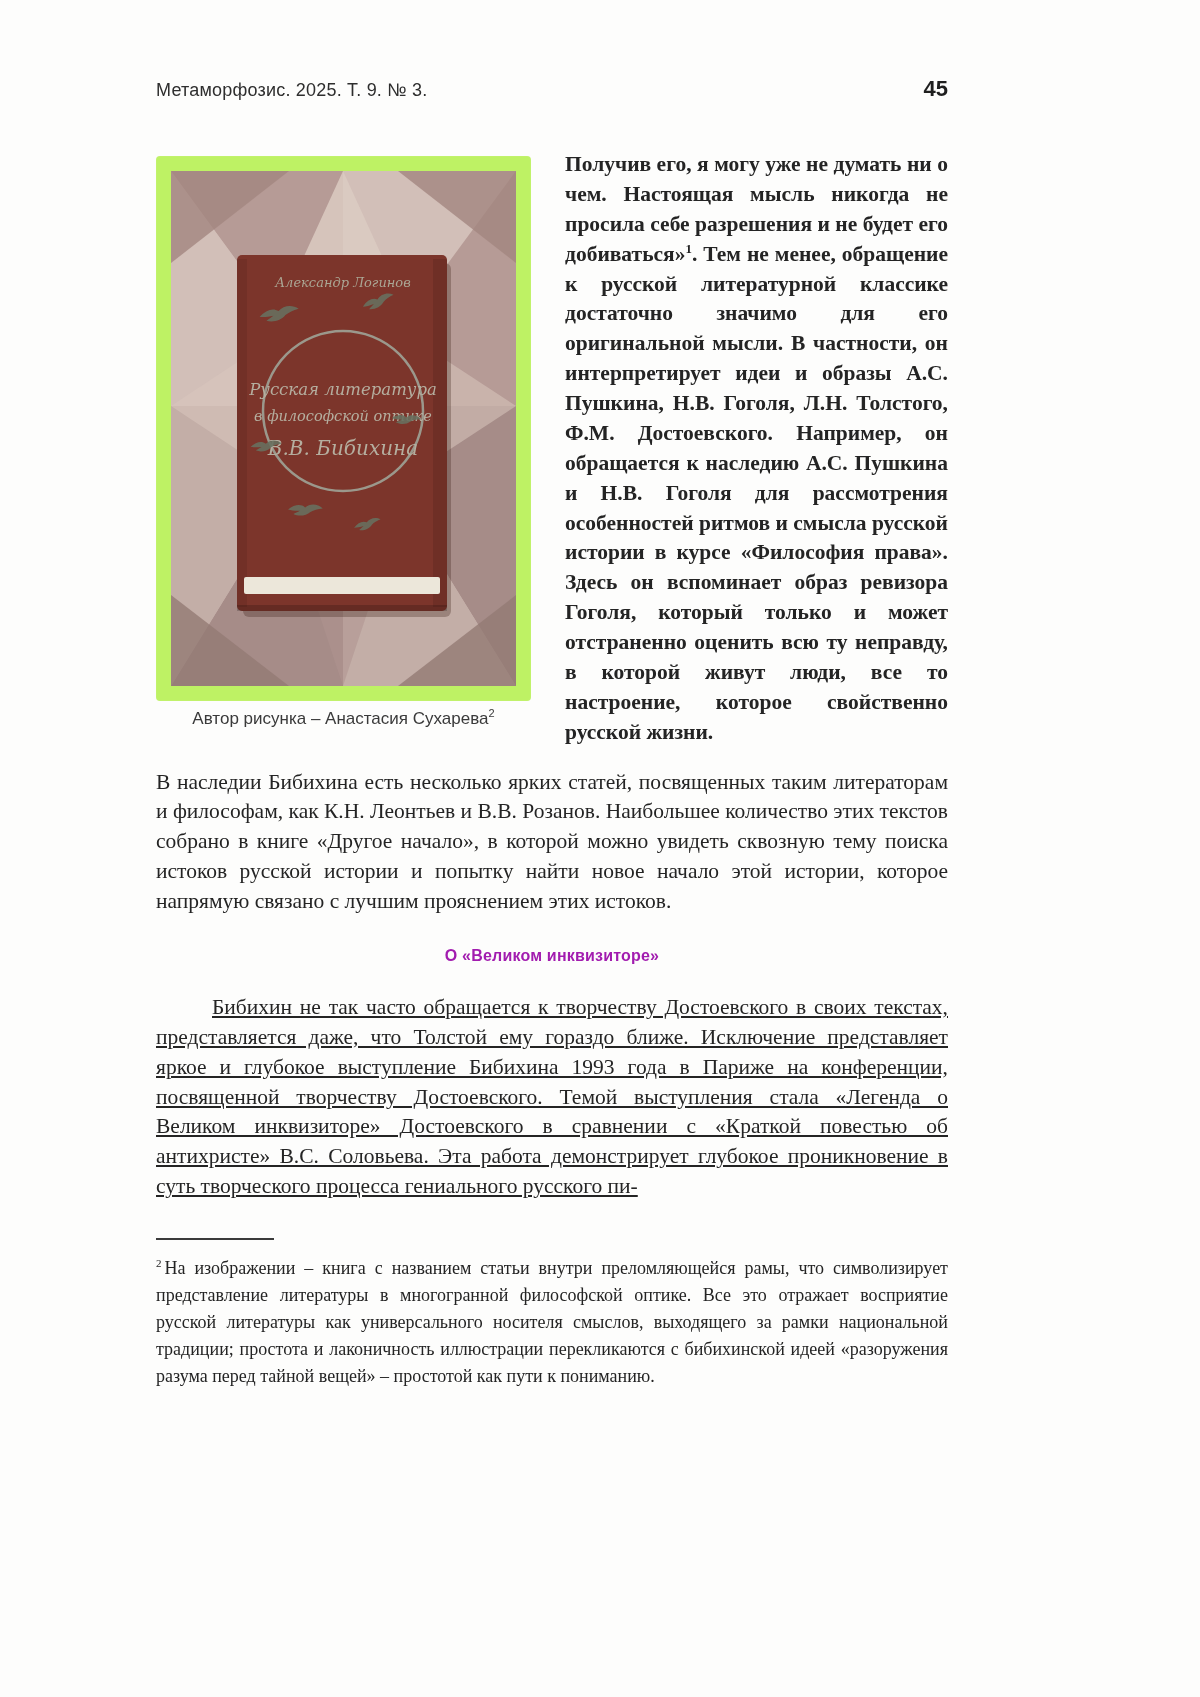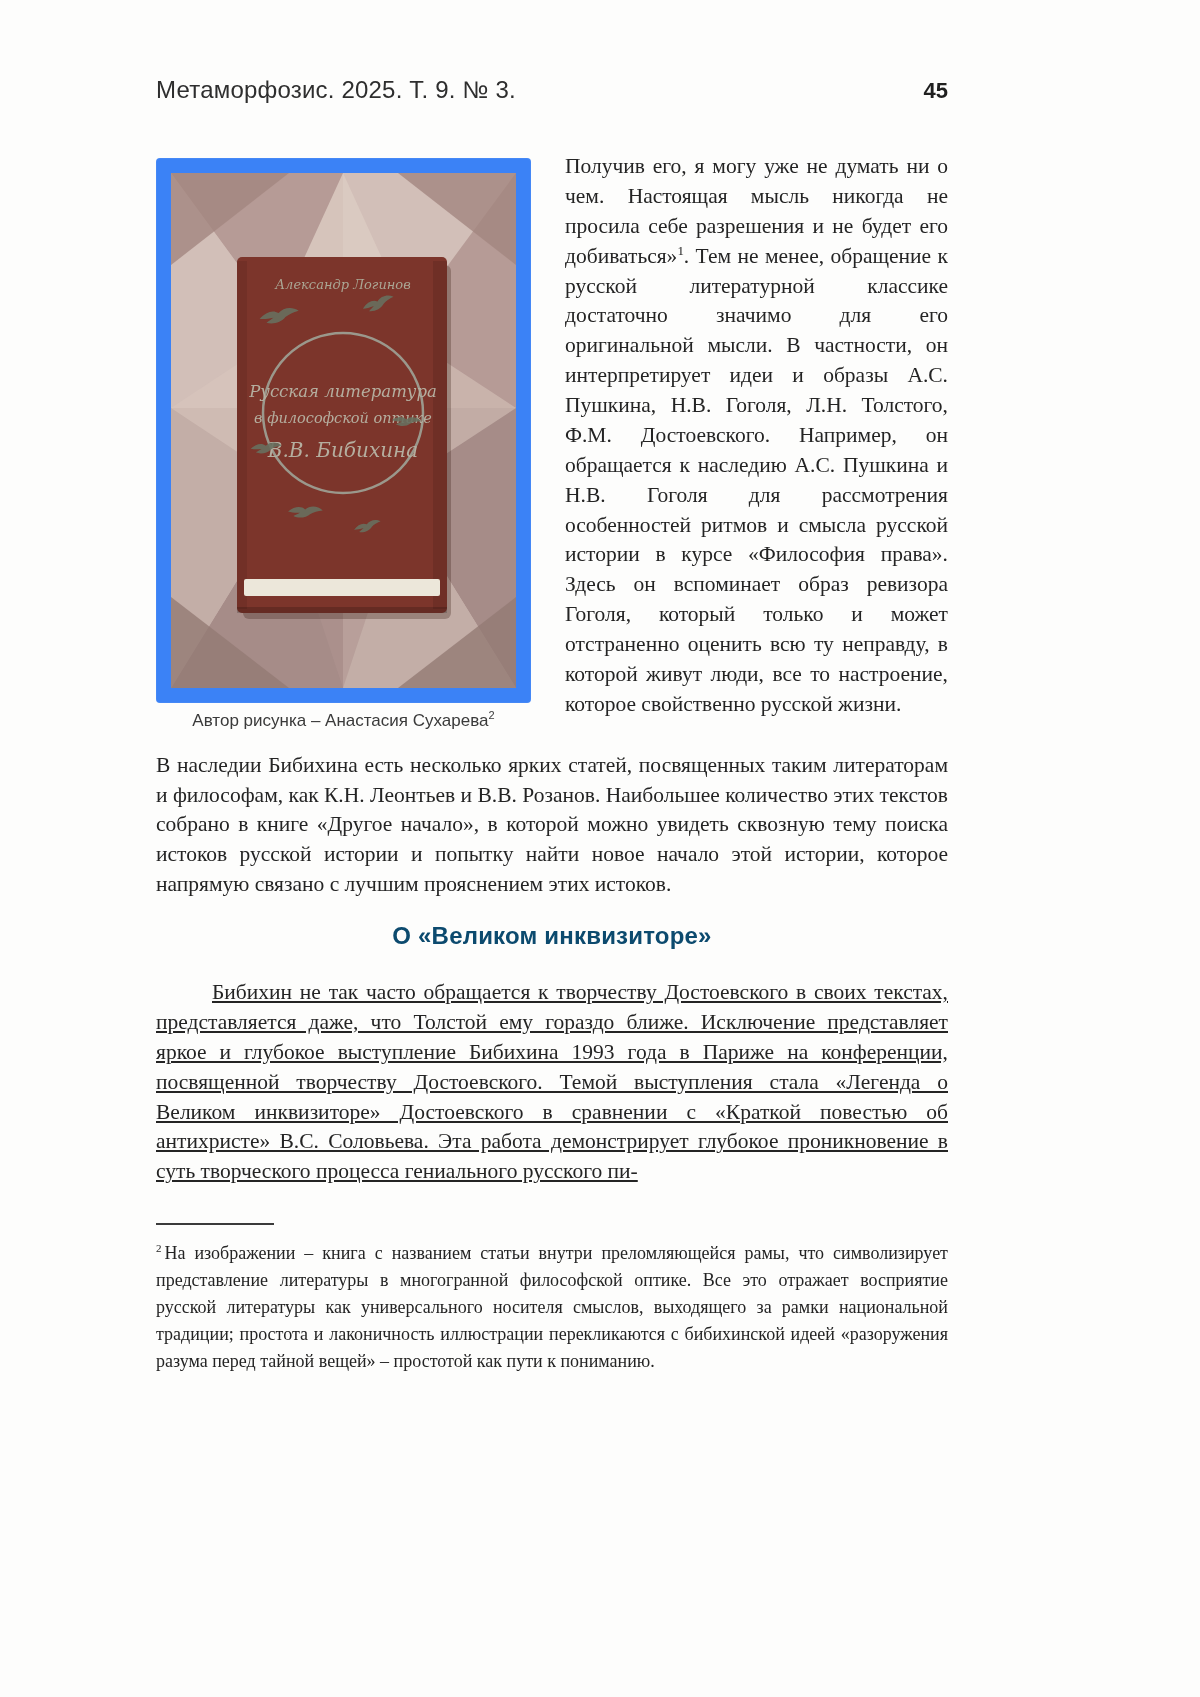--- a/index.html
+++ b/index.html
@@ -12,55 +12,55 @@
     background:#fdfdfc;
     font-family:"Liberation Serif", serif;
     color:#242424;
   }
 
   
   .page-header{
     display:flex; justify-content:space-between; align-items:baseline;
     font-family:"Liberation Sans", sans-serif;
   }
-  .journal-ref{ font-size:24px; color:#2e2e2e; letter-spacing:.2px; }
+  .journal-ref{ font-size:18px; color:#2e2e2e; letter-spacing:.2px; }
   .page-number{ font-size:22px; font-weight:700; color:#1f1f1f; }
 
   
   .figure-row{ display:flex; gap:34px; margin-top:54px; align-items:flex-start; }
   figure{ margin:0; flex:0 0 375px; width:375px; }
   .frame{
     width:375px; height:545px; box-sizing:border-box;
-    padding:15px; background:#3b82f6; border-radius:4px;
+    padding:15px; background:#bef264; border-radius:4px;
     box-shadow: inset 0 0 0 1px rgba(255,255,255,0.05);
   }
   .illustration{ display:block; width:345px; height:515px; }
   figcaption{
     margin-top:6px; text-align:center;
     font-family:"Liberation Sans", sans-serif;
     font-size:17px; color:#3a3a3a;
   }
   figcaption sup{ font-size:11px; }
 
   
   .body-text{
     font-size:21.5px; line-height:1.39; text-align:justify; margin:0;
     color:#242424;
   }
-  .lead{ flex:1 1 auto; margin-top:-6px; hyphens:auto; }
+  .lead{ flex:1 1 auto; margin-top:-6px; hyphens:auto;font-weight:bold; }
   .para2{ margin-top:20px; }
   .para3{ margin-top:0;text-decoration:underline; }
   .indent{ text-indent:56px; }
   sup.fnref{ font-size:0.6em; line-height:0; }
 
   
   .section-heading{
     font-family:"Liberation Sans", sans-serif;
-    font-size:24px; font-weight:600; color:#0c4a6e;
-    text-align:center; margin:22px 0 28px;
+    font-size:16px; font-weight:600; color:#a21caf;
+    text-align:center; margin:30px 0 28px;
     letter-spacing:.2px;
   }
 
   
   .footnotes{ margin-top:36px; }
   .footnote-rule{ width:118px; height:0; border-top:2px solid #3b3b3b; margin-bottom:15px; }
   .footnote{
     font-size:18px; line-height:1.5; text-align:justify;
     margin:0 0 9px; color:#242424;
   }

